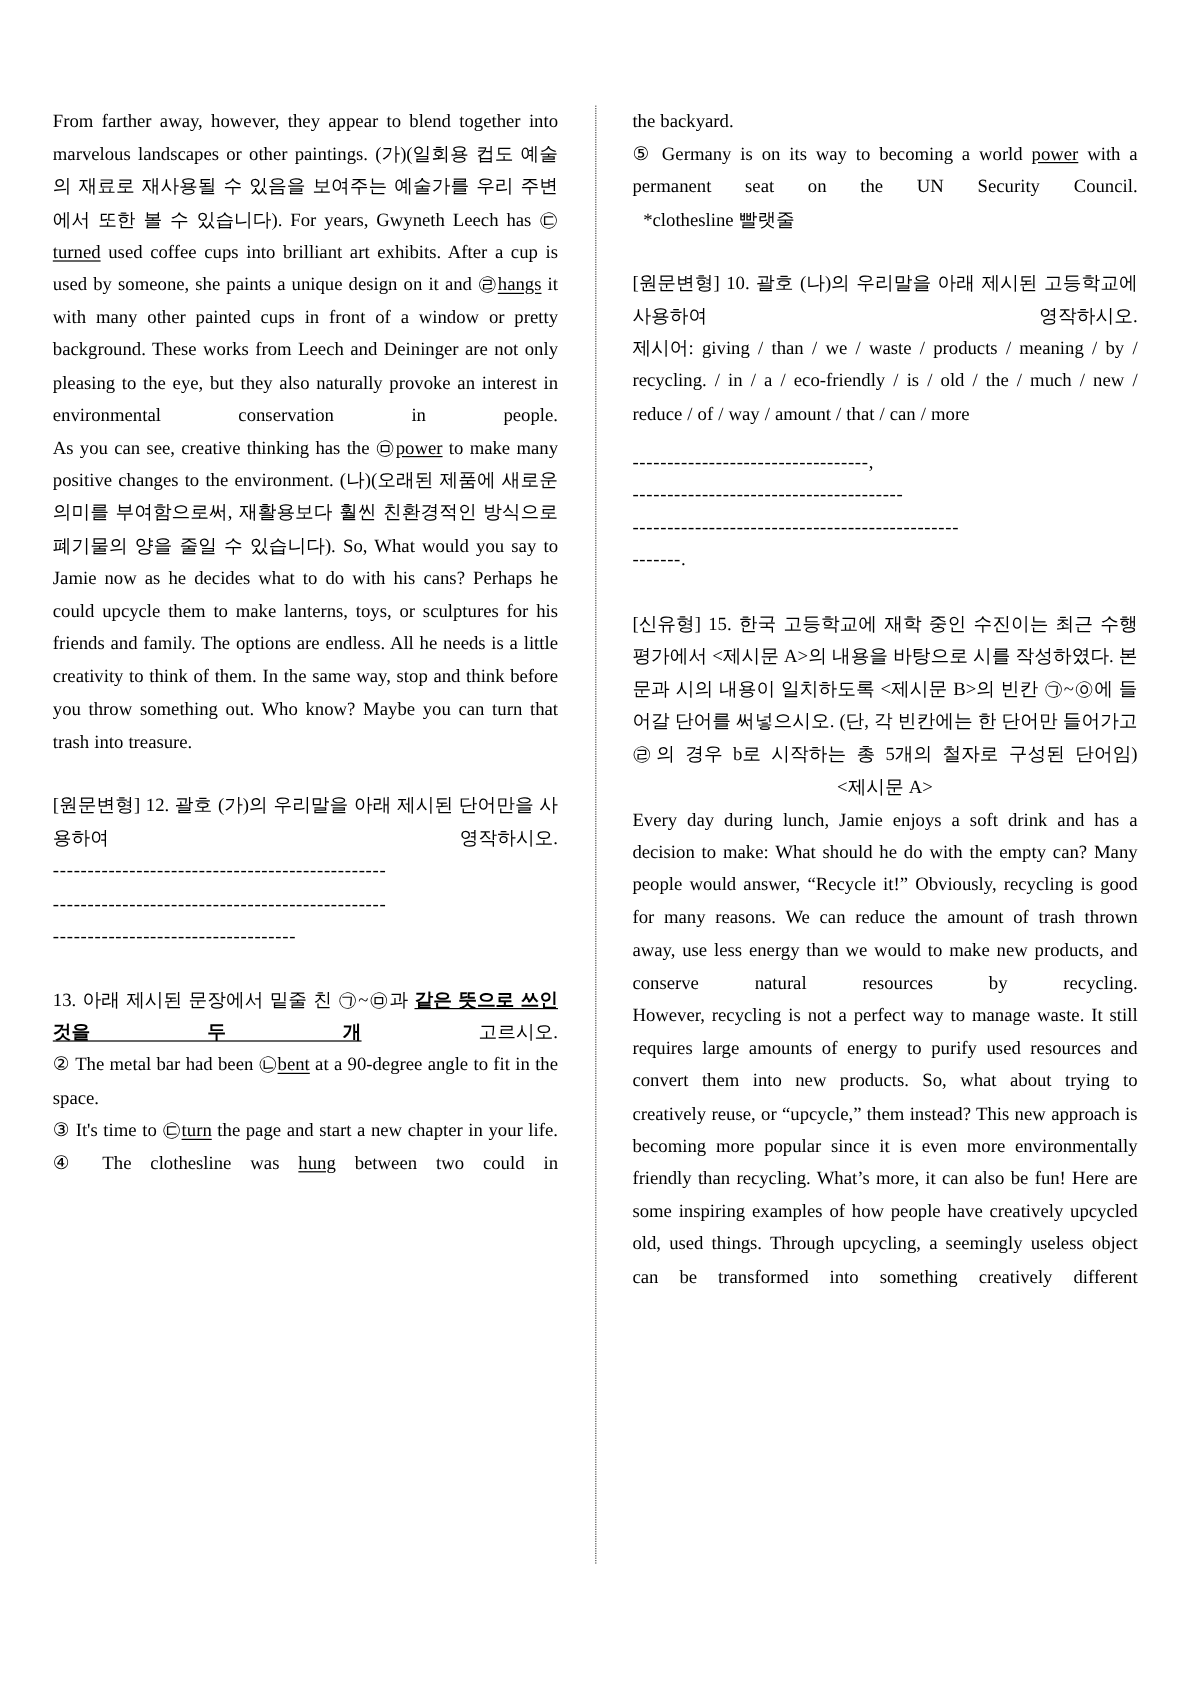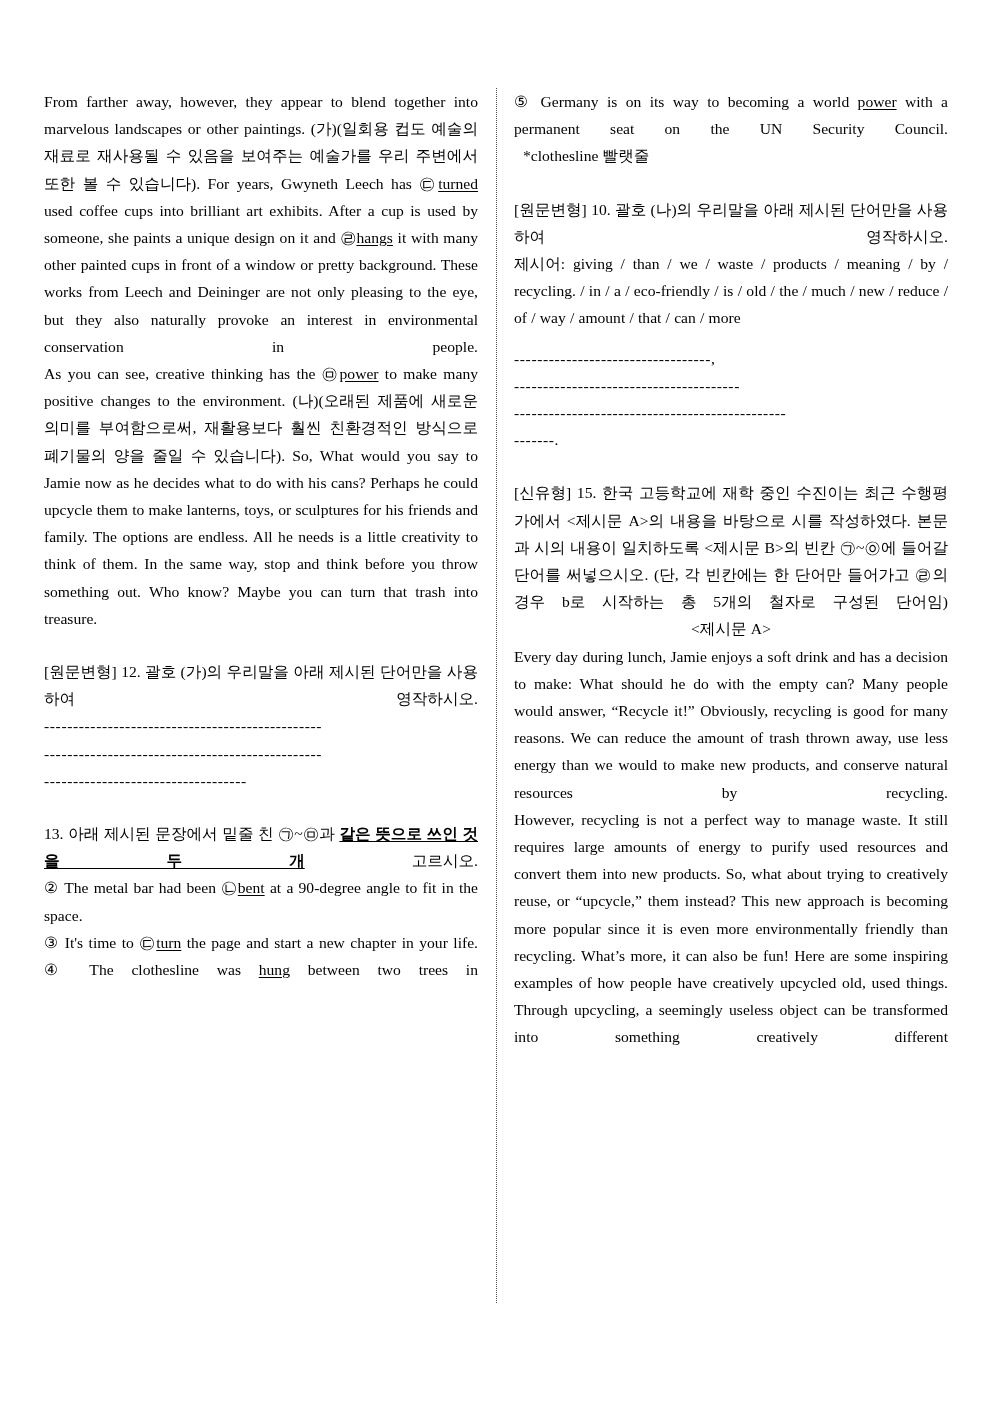--- a/index.html
+++ b/index.html
@@ -22,21 +22,21 @@
     width: 992px;
     height: 1403px;
   }
   .columns {
     position: absolute;
     left: 44px;
     top: 88px;
     width: 904px;
     height: 1215px;
     display: flex;
-    gap: 2px;
+    gap: 15px;
   }
   .col {
     width: 436px;
     font-size: 15.6px;
     line-height: 27.2px;
     text-align: justify;
     text-justify: inter-word;
     word-spacing: 0.02em;
   }
   .col-left { padding-right: 0; }
@@ -103,36 +103,37 @@
 
       <div class="gap-md"></div>
 
       <p class="jfull"><span>13.</span>&nbsp;<span>아래 제시된 문장에서 밑줄 친 ㉠~㉤과 </span><span class="bu">같은 뜻으로 쓰인 것을 두 개</span><span> 고르시오.</span></p>
 
 
       <p class="jfull"><span>②</span>&nbsp;<span>The metal bar had been </span><span class="marker">㉡</span><span class="u">bent</span><span> at a 90-degree angle to fit in the space.</span></p>
 
       <p class="jfull"><span>③</span>&nbsp;<span>It's time to </span><span class="marker">㉢</span><span class="u">turn</span><span> the page and start a new chapter in your life.</span></p>
 
-      <p class="jfull"><span>④</span>&nbsp;<span>The clothesline was </span><span class="u">hung</span><span> between two trees in</span></p>
+      <p class="jfull"><span>④</span>&nbsp;<span>The clothesline was </span><span class="u">hung</span><span> between two could in</span></p>
 
     </div>
 
     <div class="divider"></div>
 
     <div class="col col-right">
 
+      <p><span>the backyard.</span></p>
 
       <p class="jfull"><span>⑤</span>&nbsp;<span>Germany is on its way to becoming a world </span><span class="u">power</span><span> with a permanent seat on the UN Security Council.</span></p>
 
       <p class="note"><span>*clothesline 빨랫줄</span></p>
 
       <div class="gap-md"></div>
 
-      <p class="jfull"><span>[원문변형]</span>&nbsp;<span>10.</span>&nbsp;<span>괄호 (나)의 우리말을 아래 제시된 단어만을 사용하여 영작하시오.</span></p>
+      <p class="jfull"><span>[원문변형]</span>&nbsp;<span>10.</span>&nbsp;<span>괄호 (나)의 우리말을 아래 제시된 고등학교에 사용하여 영작하시오.</span></p>
 
       <p class="wordlist"><span>제시어:</span>&nbsp;<span>giving / than / we / waste / products / meaning / by / recycling. / in / a / eco-friendly / is / old / the / much / new / reduce / of / way / amount / that / can / more</span></p>
 
       <div class="gap-sm"></div>
 
       <div class="blank-block">
         <span class="blank-line">----------------------------------,</span>
         <span class="blank-line">---------------------------------------</span>
         <span class="blank-line">-----------------------------------------------</span>
         <span class="blank-line">-------.</span>

